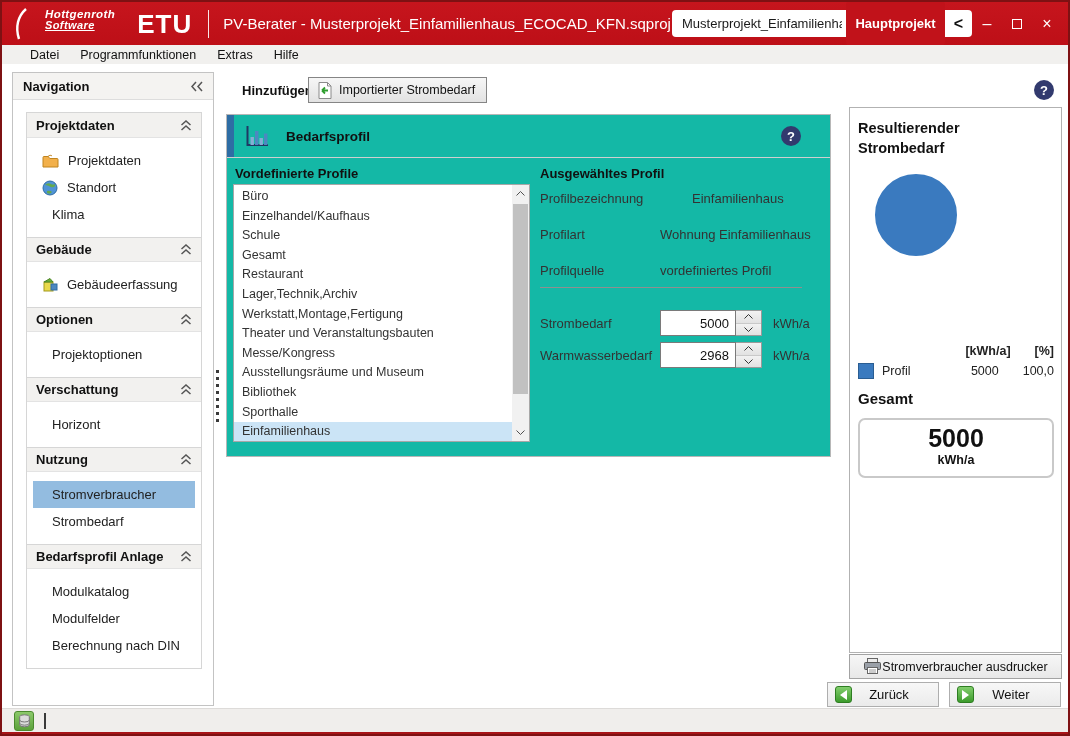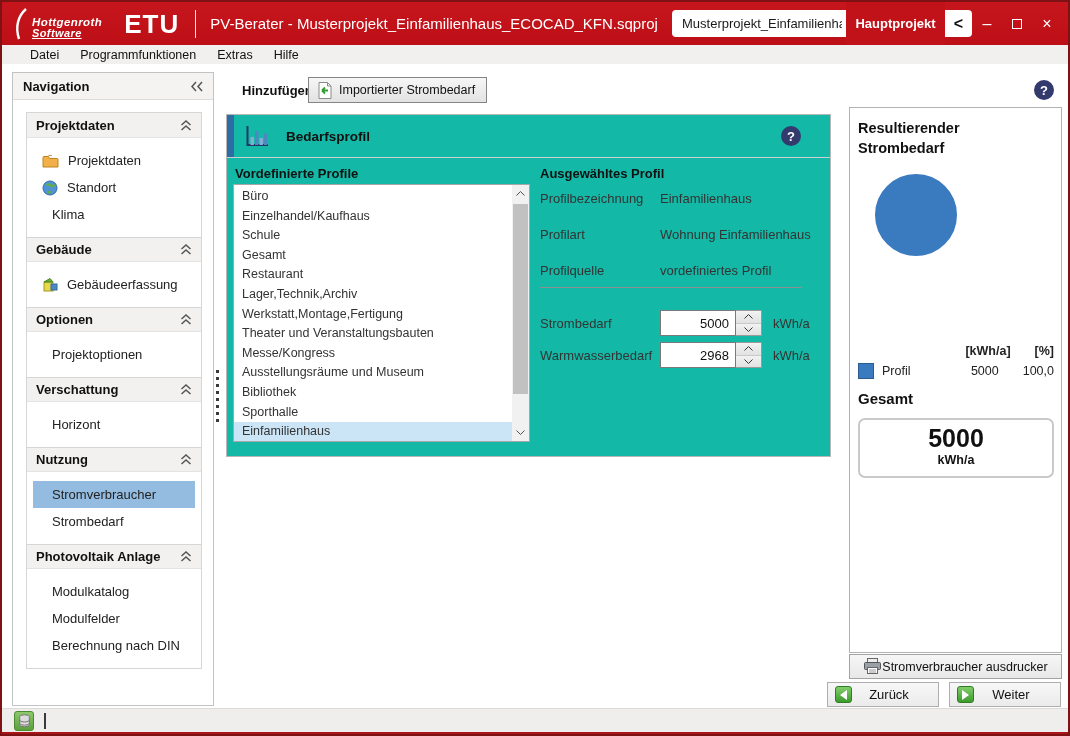--- a/index.html
+++ b/index.html
@@ -1,21 +1,21 @@
 <!DOCTYPE html>
 <html><head>
 <meta charset="utf-8">
 <style>
   * { box-sizing: border-box; margin: 0; padding: 0; font-family: "Liberation Sans", sans-serif; }
   html,body { width:1070px; height:736px; background:#fff; }
   .window { position:relative; width:1070px; height:736px; background:#fff; border:2px solid #7e1113; overflow:hidden; }
 
   
   .titlebar { position:absolute; left:0; top:0; right:0; height:43px; background:linear-gradient(#c6151d,#bd0f17); display:flex; align-items:center; color:#fff; }
-  .logo { display:flex; align-items:flex-end; margin-left:12px; gap:5px; }
+  .logo { display:flex; align-items:flex-start; margin-left:12px; gap:18px; }
   .logo-text { font-style:italic; line-height:1.05; letter-spacing:.4px; }
   .logo-l1 { font-size:11.5px; font-weight:bold; }
   .logo-l2 { font-size:11px; font-weight:bold;text-decoration:underline; }
   .etu { font-size:26px; font-weight:bold; letter-spacing:1px; margin:0 16px 0 22px; line-height:1; }
   .tb-sep { width:1px; height:28px; background:rgba(255,255,255,.9); margin-right:14px; }
   .tb-title { font-size:15px; white-space:nowrap; }
   .tab-pill { position:absolute; left:670px; top:8px; width:300px; height:27px; background:#fff; border-radius:4px; display:flex; align-items:center; padding:0 4px 0 10px; }
   .tab-label { font-size:13px; color:#1a1a1a; flex:1; white-space:nowrap; overflow:hidden; }
   .tab-badge { background:#c1121a; color:#fff; font-weight:bold; font-size:13px; padding:15px 9px; border-radius:4px; margin:0 4px; white-space:nowrap; }
   .tab-chevron { font-weight:bold; font-size:16px; color:#111; padding:0 5px; }
@@ -61,21 +61,21 @@
   .list-item { height:19.6px; line-height:19.6px; padding-left:8px; font-size:12.5px; color:#333; white-space:nowrap; }
   .list-item.selected { background:#cbe4f6; }
   .scrollbar { width:17px; background:#f1f1f1; position:relative; }
   .sb-arrow { height:17px; display:flex; align-items:center; justify-content:center; }
   .sb-down { position:absolute; bottom:0; left:0; right:0; }
   .sb-thumb { position:absolute; top:19px; left:1px; width:15px; height:190px; background:#c1c1c1; }
 
   .pp-detail-header { position:absolute; left:313px; top:51px; font-weight:bold; font-size:13px; color:#111; }
   .detail-row { position:absolute; left:313px; display:flex; font-size:13px; color:#333; }
   .detail-label { width:120px; }
-  .dr1 { top:76px; } .dr2 { top:112px; } .dr3 { top:148px; }
+  .dr1 { top:76px;gap:32px; } .dr2 { top:112px; } .dr3 { top:148px; }
   .detail-divider { position:absolute; left:313px; top:172px; width:262px; border-top:1px solid #8f8f8f; }
   .input-row { position:absolute; left:313px; display:flex; align-items:center; font-size:13px; color:#333; }
   .ir1 { top:195px; } .ir2 { top:227px; }
   .input-label { width:120px; }
   .num-input { width:76px; height:26px; border:1px solid #7a7a7a; font-size:13px; text-align:right; padding-right:6px; color:#111; background:#fff; }
   .spinner { width:26px; height:26px; border:1px solid #9a9a9a; border-left:none; display:flex; flex-direction:column; }
   .spin-btn { flex:1; background:linear-gradient(#f2f2f2,#e2e2e2); display:flex; align-items:center; justify-content:center; }
   .spin-btn + .spin-btn { border-top:1px solid #c9c9c9; }
   .unit { margin-left:11px; }
 
@@ -264,21 +264,21 @@
             <span>Stromverbraucher</span>
           </div>
           <div class="acc-item">
             <span>Strombedarf</span>
           </div>
         </div>
       </div>
 
       <div class="acc-section">
         <div class="acc-header">
-          <span>Photovoltaik Anlage</span>
+          <span>Bedarfsprofil Anlage</span>
           <span class="icn">
               <svg width="12" height="11" viewBox="0 0 12 11">
                 <path d="M1.5 5 6 1 10.5 5 M1.5 10 6 6 10.5 10" fill="none" stroke="#555" stroke-width="1.5"></path>
               </svg>
             </span>
         </div>
         <div class="acc-items">
           <div class="acc-item">
             <span>Modulkatalog</span>
           </div>

